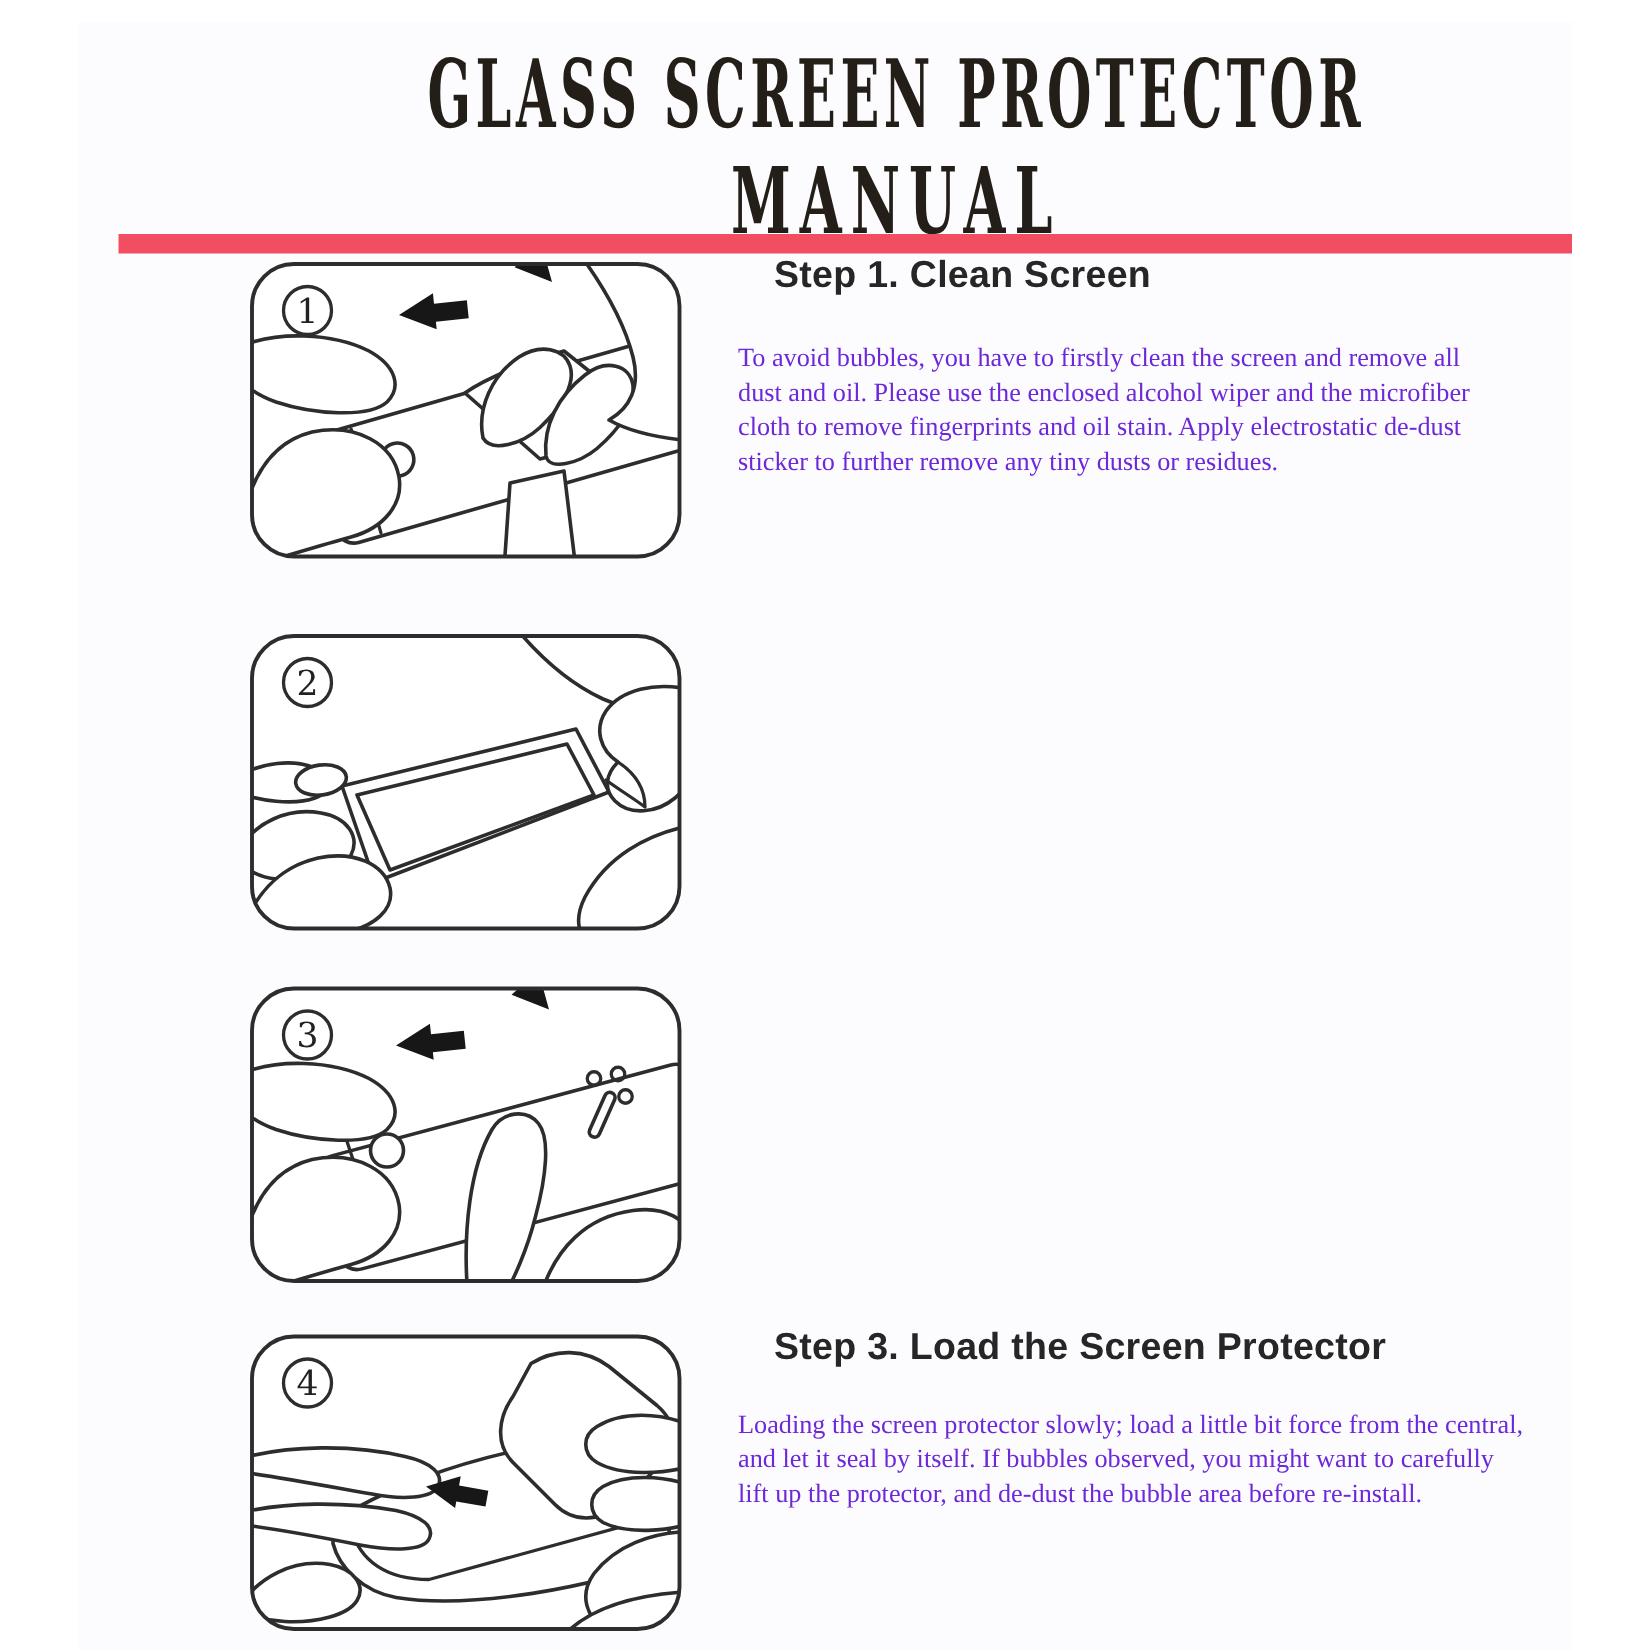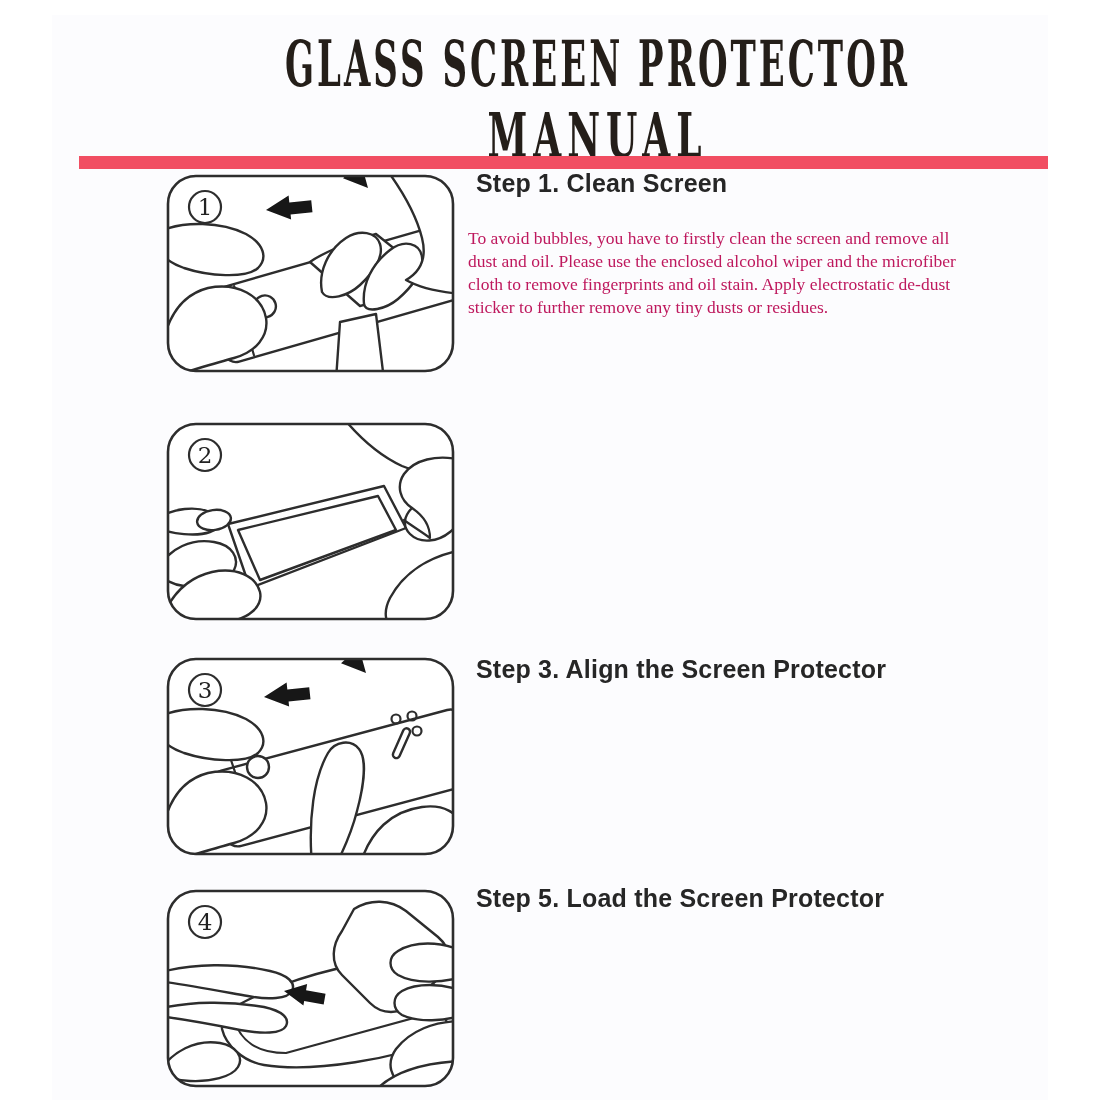--- a/index.html
+++ b/index.html
@@ -14,25 +14,25 @@
     font-family:"DejaVu Serif", serif; font-weight:bold; color:#241e19; }
   .title-line1 { top:12px; font-size:34px; letter-spacing:3px;
     transform:scaleY(1.85); transform-origin:50% 0; }
   .title-line2 { top:84px; font-size:36px; letter-spacing:6px;
     transform:scaleY(1.70); transform-origin:50% 0; }
   .divider { position:absolute; left:27px; top:141px; width:1051px; height:13px; }
 
   
   .illus { position:absolute; left:112px; width:293px; height:203px; }
   .illus svg { display:block; width:293px; height:203px; }
-  .step-heading { position:absolute; left:424px; font-size:25px; font-weight:bold;
+  .step-heading { position:absolute; left:464px; font-size:25px; font-weight:bold;
     color:#262626; letter-spacing:0.2px; }
-  .step-body { position:absolute; left:416px; width:600px;
+  .step-body { position:absolute; left:440px; width:600px;
     font-family:"Liberation Serif", serif; font-size:17.5px; line-height:23px;
-    color:#be185d; white-space:pre-line; }
+    color:#6d28d9; white-space:pre-line; }
 
   #illus1 { top:157px; } #h1 { top:154px; } #b1 { top:212px; }
   #illus2 { top:405px; } #h2 { top:398px; } #b2 { top:454px; }
   #illus3 { top:640px; } #h3 { top:640px; } #b3 { top:700px; }
   #illus4 { top:872px; } #h4 { top:869px; } #b4 { top:923px; }
 
   
   .ln     { fill:#ffffff; stroke:#2d2d2d; stroke-width:2.4; stroke-linejoin:round; stroke-linecap:round; }
   .lnopen { fill:none;    stroke:#2d2d2d; stroke-width:2.2; stroke-linejoin:round; stroke-linecap:round; }
   .solid  { fill:#171717; stroke:none; }
@@ -135,21 +135,20 @@
         <path class="ln" d="M148,210 C144,164 150,122 164,98 C171,86 187,84 195,94 C203,104 200,130 193,156 C187,180 178,198 172,210 Z"></path>
         <path class="ln" d="M196,210 C206,176 228,156 258,152 C280,149 294,158 298,172 L298,210 Z"></path>
         <path class="solid" transform="translate(100,42) rotate(-6)" d="M0,0 L24,-12 L24,-5 L46,-5 L46,7 L24,7 L24,12 Z"></path>
         <path class="solid" transform="translate(202,18) rotate(228)" d="M0,0 L24,-12 L24,-5 L46,-5 L46,7 L24,7 L24,12 Z"></path>
       </g>
       <rect x="4" y="4" width="285" height="195" rx="28" class="frame"></rect>
       <circle cx="41" cy="35" r="16" class="numcirc"></circle>
       <text x="41" y="43" class="numtext">3</text>
     </svg>
   </div>
-  <div class="step-heading" id="h3">Step 3. Align the Screen Protector</div>
 
   <div class="illus" id="illus4">
     <svg viewBox="0 0 293 203">
       <defs>
           <clipPath id="clip4">
             <rect x="4" y="4" width="285" height="195" rx="28"></rect>
           </clipPath>
         </defs>
       <rect x="4" y="4" width="285" height="195" rx="28" class="framebg"></rect>
       <g clip-path="url(#clip4)">
@@ -163,15 +162,18 @@
         <path class="ln" d="M298,104 C278,96 252,96 238,104 C228,110 228,122 238,128 C254,136 282,134 298,128 Z"></path>
         <path class="ln" d="M298,134 C270,134 246,144 232,162 C222,176 226,192 242,200 C258,208 282,208 298,204 Z"></path>
         <path class="ln" d="M206,210 C222,188 252,176 298,174 L298,210 Z"></path>
         <path class="solid" transform="translate(120,104) rotate(10) scale(0.9)" d="M0,0 L24,-12 L24,-5 L46,-5 L46,7 L24,7 L24,12 Z"></path>
       </g>
       <rect x="4" y="4" width="285" height="195" rx="28" class="frame"></rect>
       <circle cx="41" cy="35" r="16" class="numcirc"></circle>
       <text x="41" y="43" class="numtext">4</text>
     </svg>
   </div>
-  <div class="step-heading" id="h4">Step 5. Load the Screen Protector</div>
+  <div class="step-heading" id="h4">Step 3. Load the Screen Protector</div>
+  <div class="step-body" id="b4">Loading the screen protector slowly; load a little bit force from the central,
+and let it seal by itself. If bubbles observed, you might want to carefully
+lift up the protector, and de-dust the bubble area before re-install.</div>
 
 </div>
 
 </body></html>

